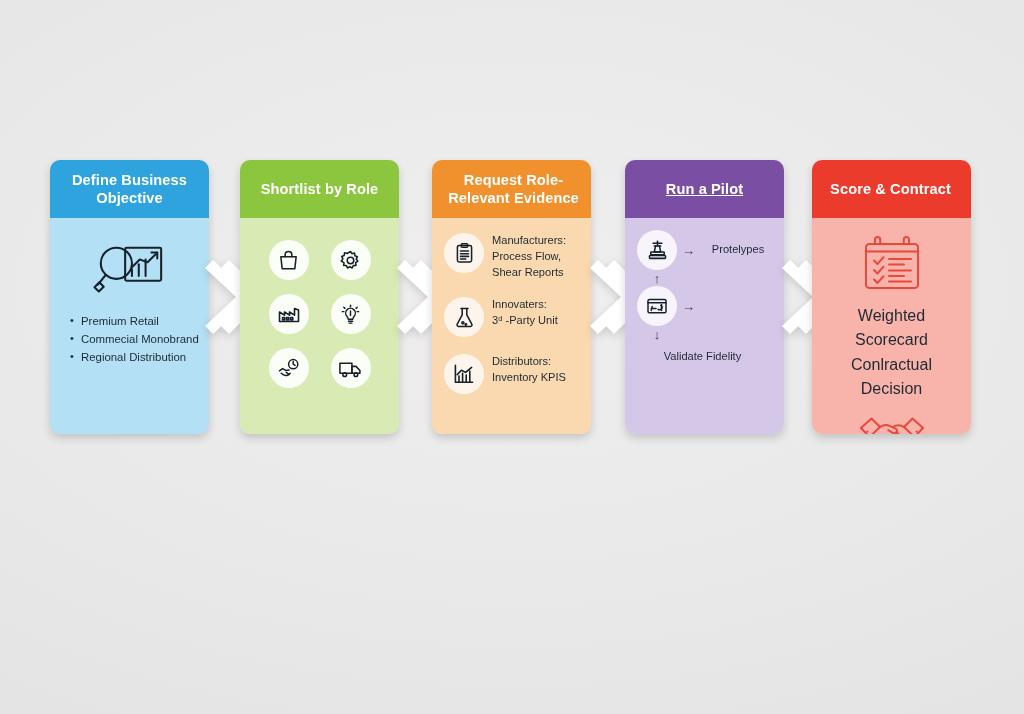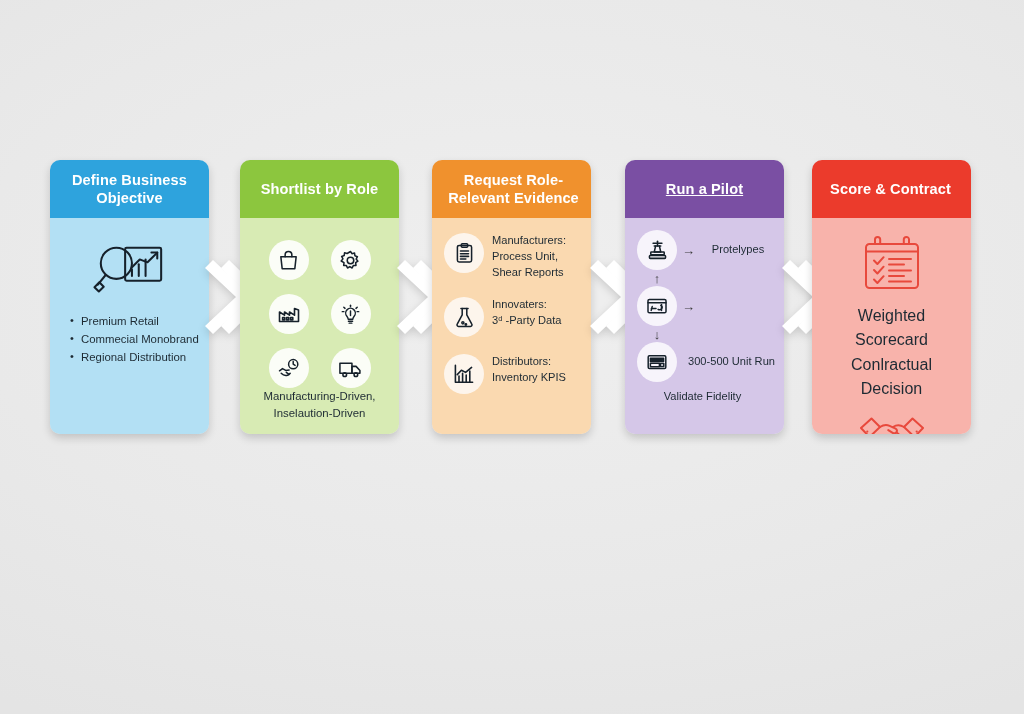--- a/index.html
+++ b/index.html
@@ -306,24 +306,20 @@
           </div>
           <div class="circ">
             <svg width="25" height="25" viewBox="0 0 26 24" fill="none" stroke="#16212b" stroke-width="1.6" stroke-linecap="round" stroke-linejoin="round">
               <path d="M2 6.5 h12.5 V17 H2 Z"></path>
               <path d="M14.5 9.8 h4.3 l4 4.2 V17 h-8.3 Z"></path>
               <circle cx="7" cy="18.4" r="1.9"></circle>
               <circle cx="18.6" cy="18.4" r="1.9"></circle>
             </svg>
           </div>
         </div>
-        <div class="grid-caption">
-          <div>Manufacturing-Driven,</div>
-          <div>Inselaution-Driven</div>
-        </div>
       </div>
     </div>
 
     <div class="chev chev2">
       <svg viewBox="0 0 62 78">
         <path d="M8 2 L47 39 L8 76 L0 68 L31 39 L0 10 Z" fill="#ffffff"></path>
         <path d="M24 2 L62 39 L24 76 L16 68 L46 39 L16 10 Z" fill="#ffffff"></path>
       </svg>
     </div>
 
@@ -338,37 +334,37 @@
                 <rect x="4.6" y="3.6" width="14.8" height="17.2" rx="1.8"></rect>
                 <rect x="8.6" y="1.8" width="6.8" height="3.6" rx="1.2"></rect>
                 <line x1="7.8" y1="9.4" x2="16.2" y2="9.4"></line>
                 <line x1="7.8" y1="12.2" x2="16.2" y2="12.2"></line>
                 <line x1="7.8" y1="15" x2="16.2" y2="15"></line>
                 <line x1="7.8" y1="17.7" x2="13.4" y2="17.7"></line>
               </svg>
             </div>
             <div class="evid-text">
               <div>Manufacturers:</div>
-              <div>Process Unit,</div>
+              <div>Process Flow,</div>
               <div>Shear Reports</div>
             </div>
           </div>
 
           <div class="evid-row">
             <div class="evid-circ">
               <svg width="23" height="23" viewBox="0 0 24 24" fill="none" stroke="#16212b" stroke-width="1.6" stroke-linecap="round" stroke-linejoin="round">
                 <path d="M9.6 2.6 v6.6 L4.4 19 a1.5 1.5 0 0 0 1.3 2.3 h12.6 a1.5 1.5 0 0 0 1.3-2.3 l-5.2-9.8 V2.6"></path>
                 <line x1="8.3" y1="2.6" x2="15.7" y2="2.6"></line>
                 <circle cx="10.3" cy="17.6" r="1.1"></circle>
                 <circle cx="13.4" cy="19.2" r="0.75"></circle>
               </svg>
             </div>
             <div class="evid-text">
               <div>Innovaters:</div>
-              <div>3ᵈ -Party Data</div>
+              <div>3ᵈ -Party Unit</div>
             </div>
           </div>
 
           <div class="evid-row">
             <div class="evid-circ">
               <svg width="24" height="24" viewBox="0 0 24 24" fill="none" stroke="#16212b" stroke-width="1.6" stroke-linecap="round" stroke-linejoin="round">
                 <path d="M3.4 3.4 V20.2 H20.6"></path>
                 <line x1="7" y1="20.2" x2="7" y2="14"></line>
                 <line x1="10.6" y1="20.2" x2="10.6" y2="11.4"></line>
                 <line x1="14.2" y1="20.2" x2="14.2" y2="13"></line>
@@ -424,33 +420,20 @@
                 <path d="M7.2 12.6 l-1 3.8"></path>
                 <path d="M15.8 11.4 c1.4 .4 1.8 2 .9 3.2 -.9 1.2-2.6 1.6-3.6 .8"></path>
                 <line x1="16.5" y1="10.4" x2="16.5" y2="16.6"></line>
               </svg>
             </div>
             <div class="pilot-arrow">→</div>
           </div>
 
           <div class="vconn">↓</div>
 
-          <div class="pilot-row">
-            <div class="pilot-circ">
-              <svg width="24" height="24" viewBox="0 0 24 24" fill="none" stroke="#16212b" stroke-width="1.5" stroke-linecap="round" stroke-linejoin="round">
-                <rect x="3.2" y="5.8" width="17.6" height="12.6" rx="1.2"></rect>
-                <rect x="5.4" y="8.2" width="13.2" height="3.2"></rect>
-                <line x1="6.6" y1="9.8" x2="17.4" y2="9.8" stroke-width="2.4"></line>
-                <rect x="5.4" y="13.2" width="9" height="3.6"></rect>
-                <rect x="15.4" y="13.6" width="3.4" height="3"></rect>
-              </svg>
-            </div>
-            <div class="pilot-arrow"></div>
-            <div class="pilot-text">300-500 Unit Run</div>
-          </div>
 
         </div>
         <div class="pilot-foot">Validate Fidelity</div>
       </div>
     </div>
 
     <div class="chev chev4">
       <svg viewBox="0 0 62 78">
         <path d="M8 2 L47 39 L8 76 L0 68 L31 39 L0 10 Z" fill="#ffffff"></path>
         <path d="M24 2 L62 39 L24 76 L16 68 L46 39 L16 10 Z" fill="#ffffff"></path>

